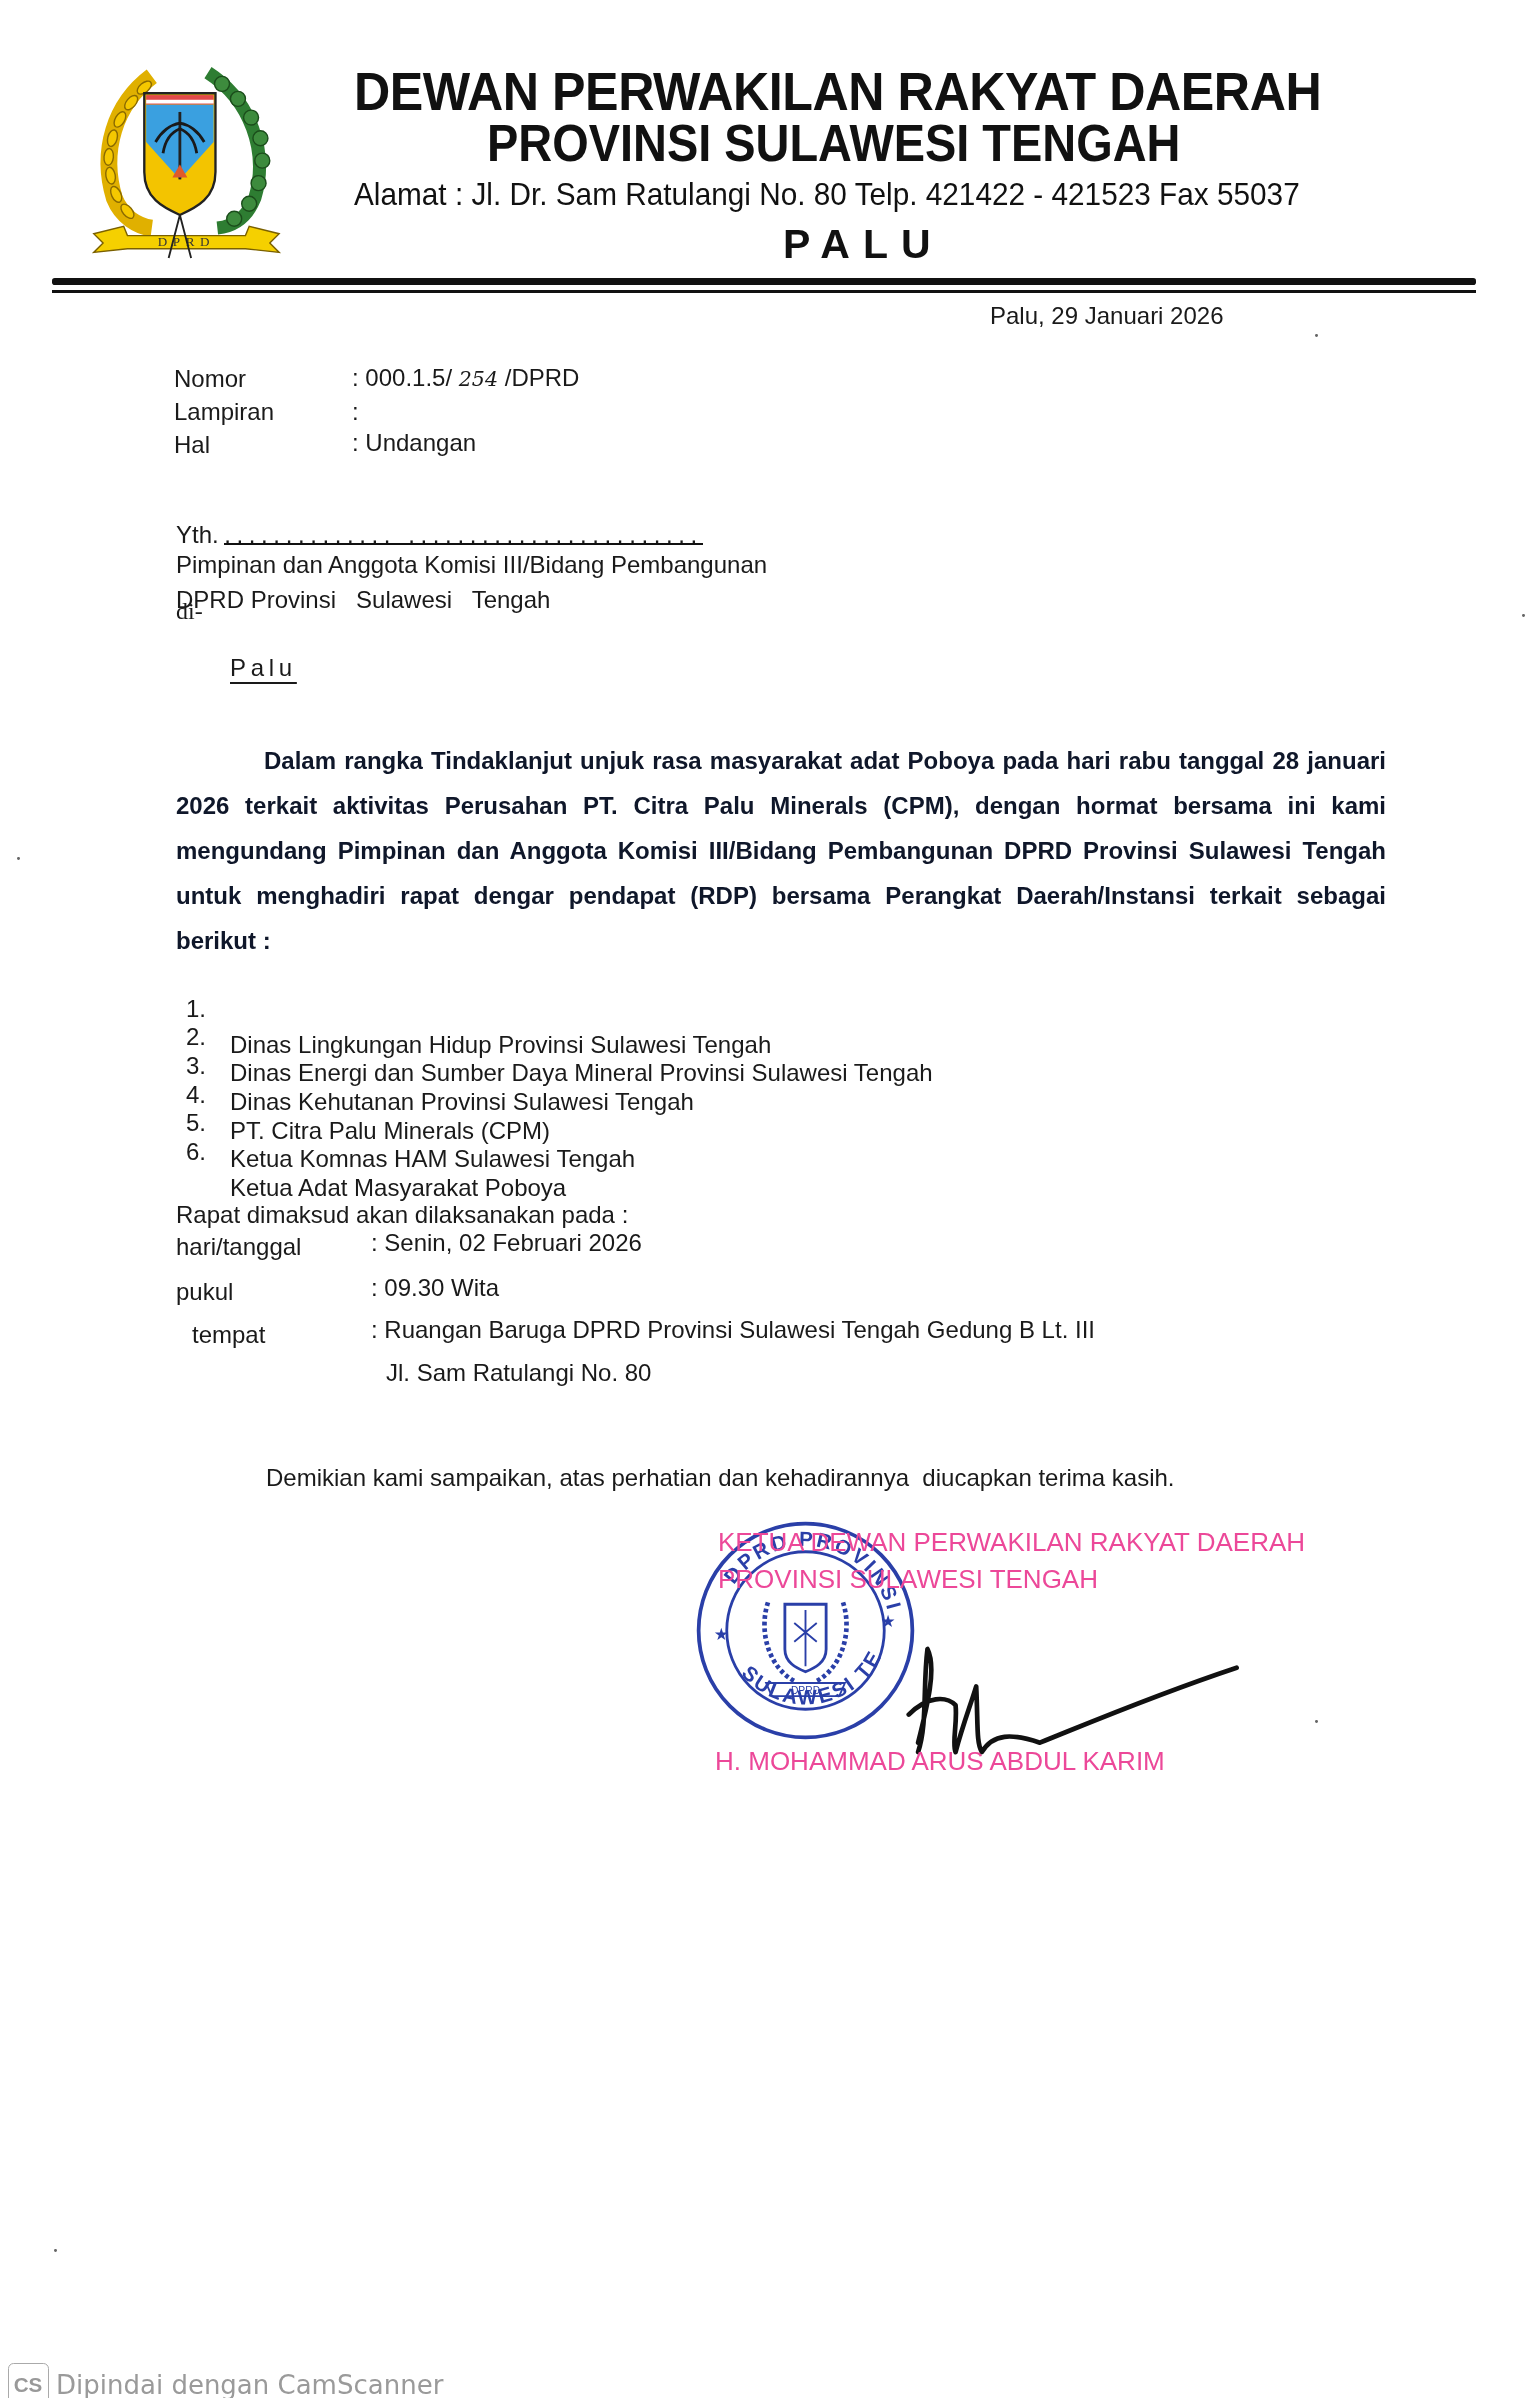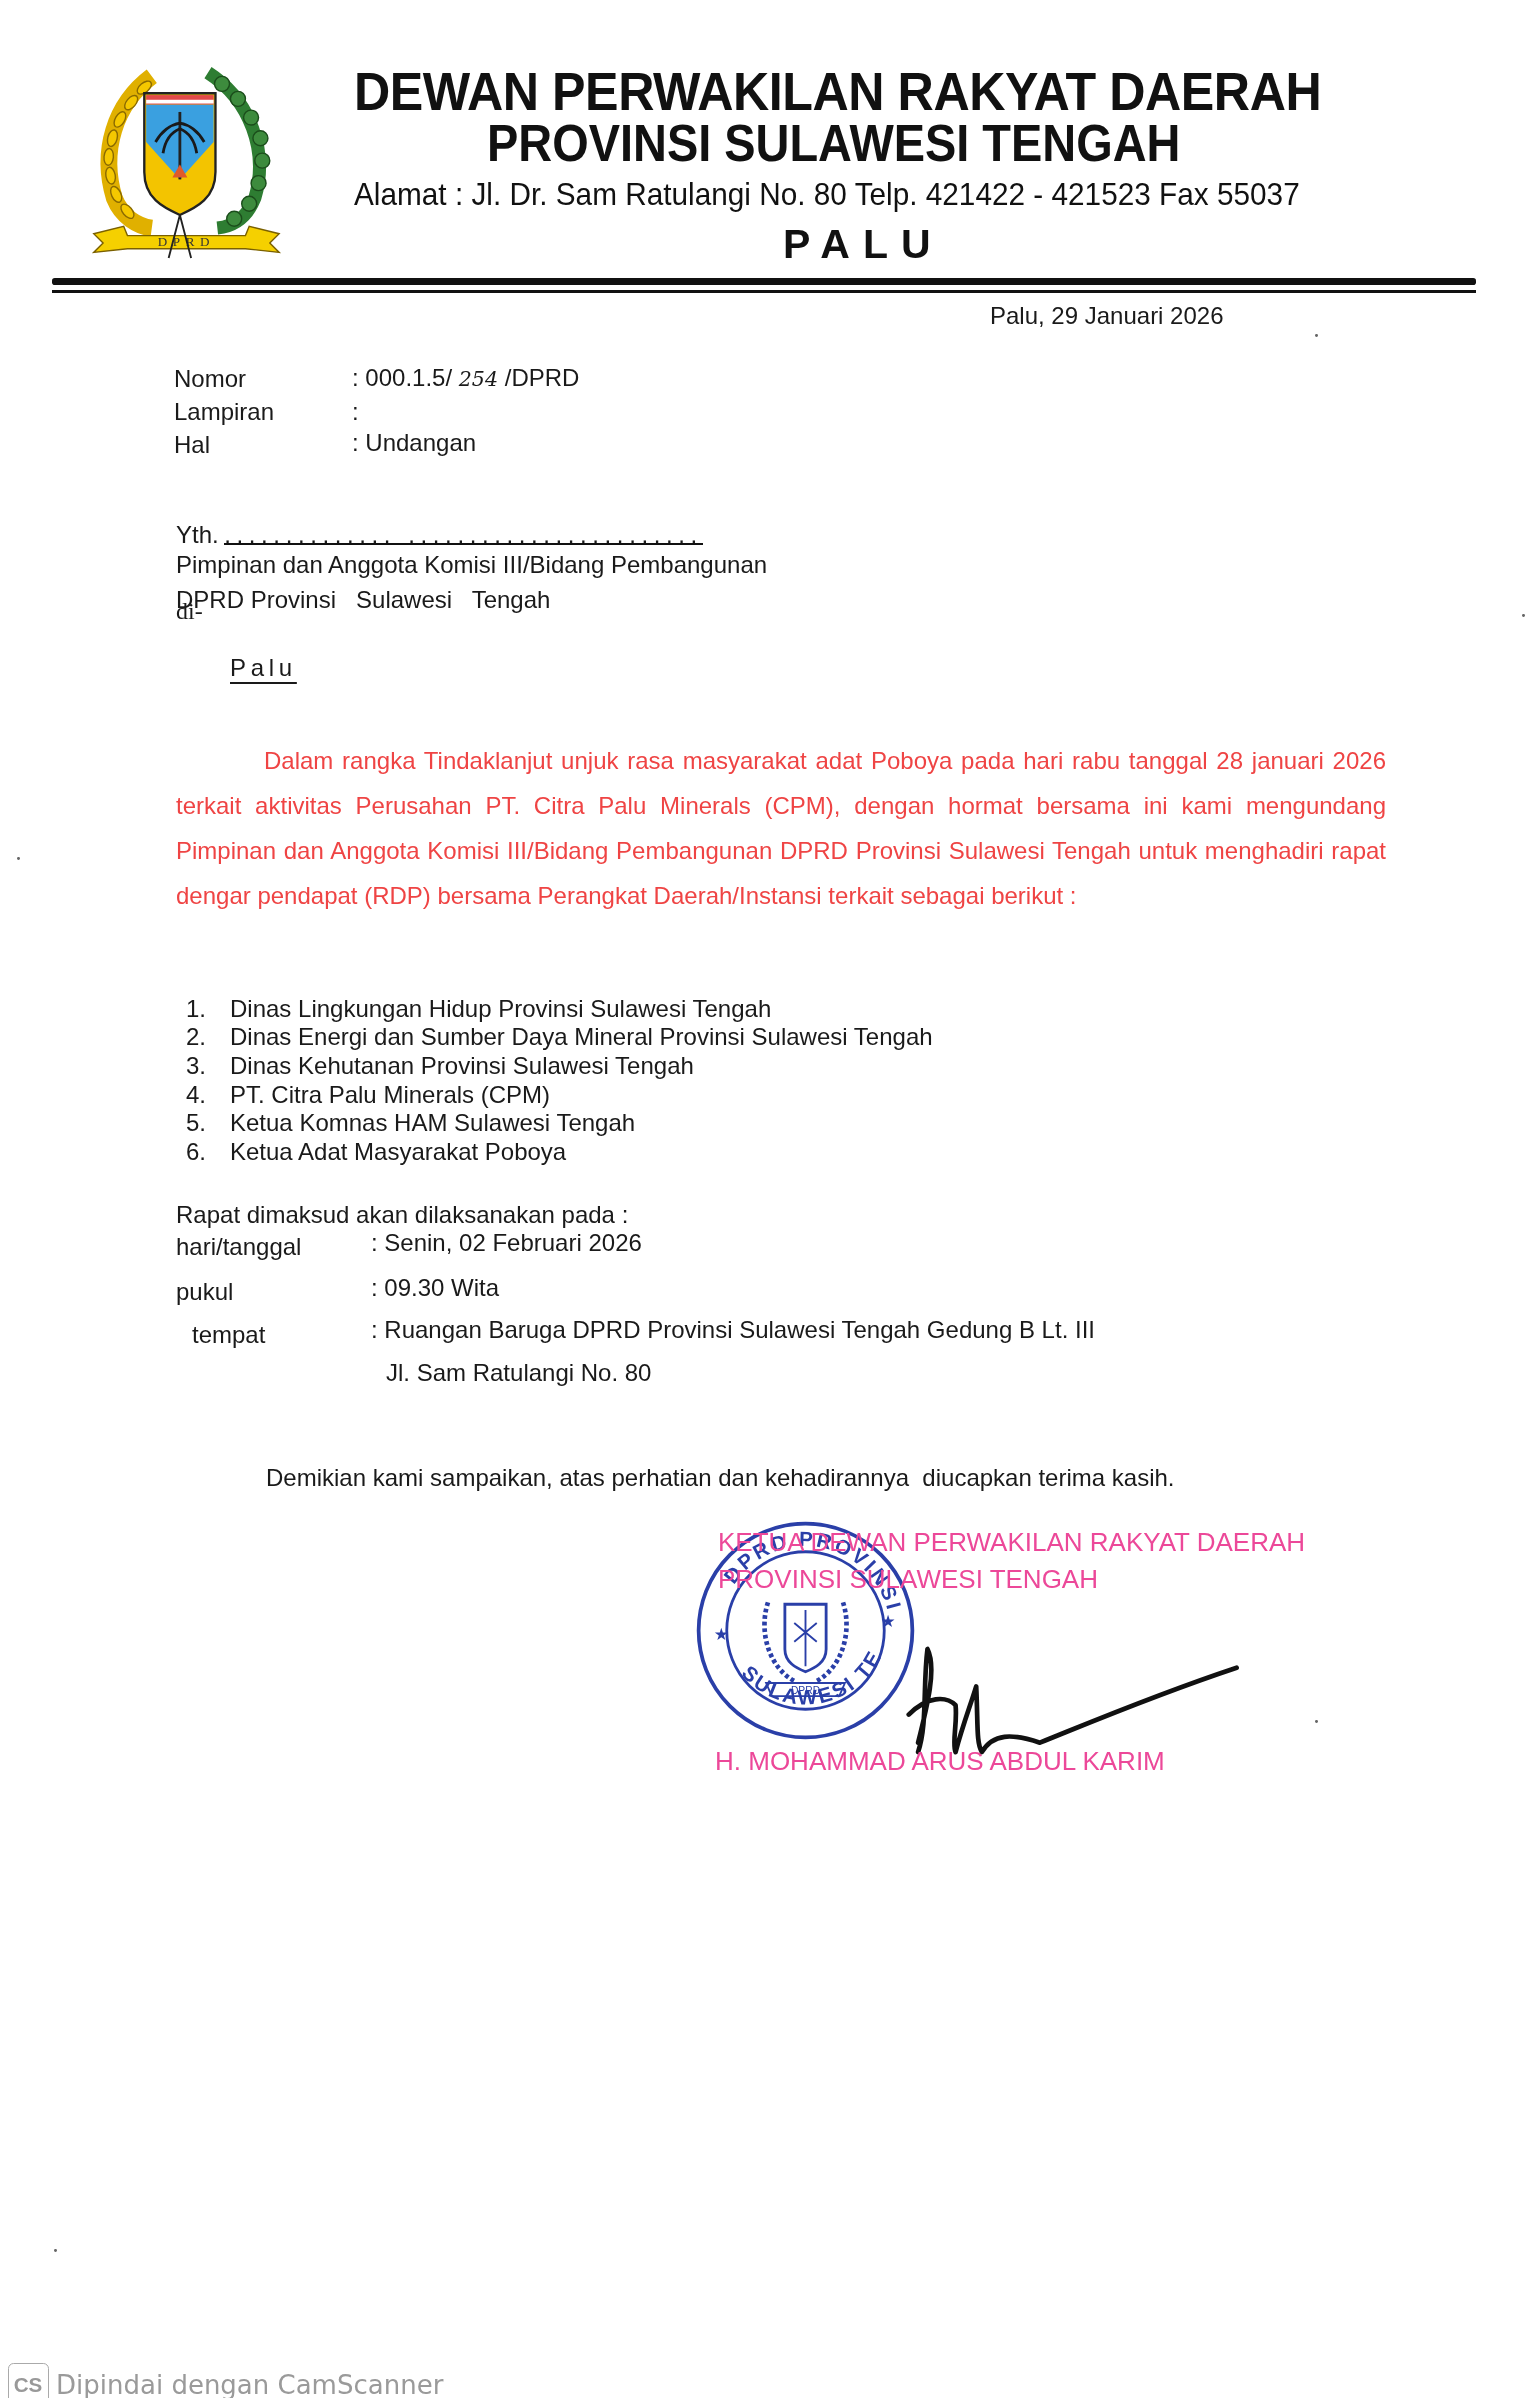--- a/index.html
+++ b/index.html
@@ -13,24 +13,24 @@
   .kop4 { left:783px; top:221px; font-size:41px; font-weight:bold; letter-spacing:13px; color:#111; }
   .rule-thick { position:absolute; left:52px; top:278px; width:1424px; height:6.6px; background:#111; border-radius:2.8px; }
   .rule-thin { position:absolute; left:52px; top:290px; width:1424px; height:2.8px; background:#111; }
   .txt { font-size:24px; color:#1a1a1a; }
   .date { left:990px; top:302px; }
   .meta-label { left:174px; }
   .meta-colon { left:352px; }
   .handwrite { font-family:"DejaVu Serif", serif; font-style:italic; font-size:20.6px; }
   .yth-dots { display:inline-block; border-bottom:2.8px solid #111; letter-spacing:5.6px; margin-left:5.6px; line-height:17px; }
   .palu-u { text-decoration:underline; text-decoration-thickness:1.9px; text-underline-offset:5.6px; letter-spacing:4.7px; }
-  .para { position:absolute; left:176px; width:1210px; font-size:24px; line-height:45px; text-align:justify; color:#ef4444; }
+  .para { position:absolute; left:176px; width:1210px; font-size:24px; line-height:45px; text-align:justify; color:#0f172a;font-weight:bold; }
   .para .indent { display:inline-block; width:88px; }
   .list-num { left:186px; }
-  .list-txt { left:230px; }
+  .list-txt { left:230px;margin-top:36px; }
   .sig { font-size:26px; color:#ec4899; }
   .stamp { position:absolute; left:693px; top:1518px; width:225px; height:225px; }
   .signature { position:absolute; left:890px; top:1630px; width:356px; height:141px; }
   .wm-box { position:absolute; left:7.5px; top:2363px; width:39px; height:43px; border:1.9px solid #aaa; border-radius:5.6px;
             font-size:20.6px; font-weight:bold; color:#999; text-align:center; line-height:41px; }
   .wm-text { left:56px; top:2370px; font-family:"DejaVu Sans", sans-serif; font-size:26px; color:#9a9a9a; }
   .speck { position:absolute; width:2.8px; height:2.8px; background:#666; border-radius:50%; }
 </style>
 </head>
 <body>

